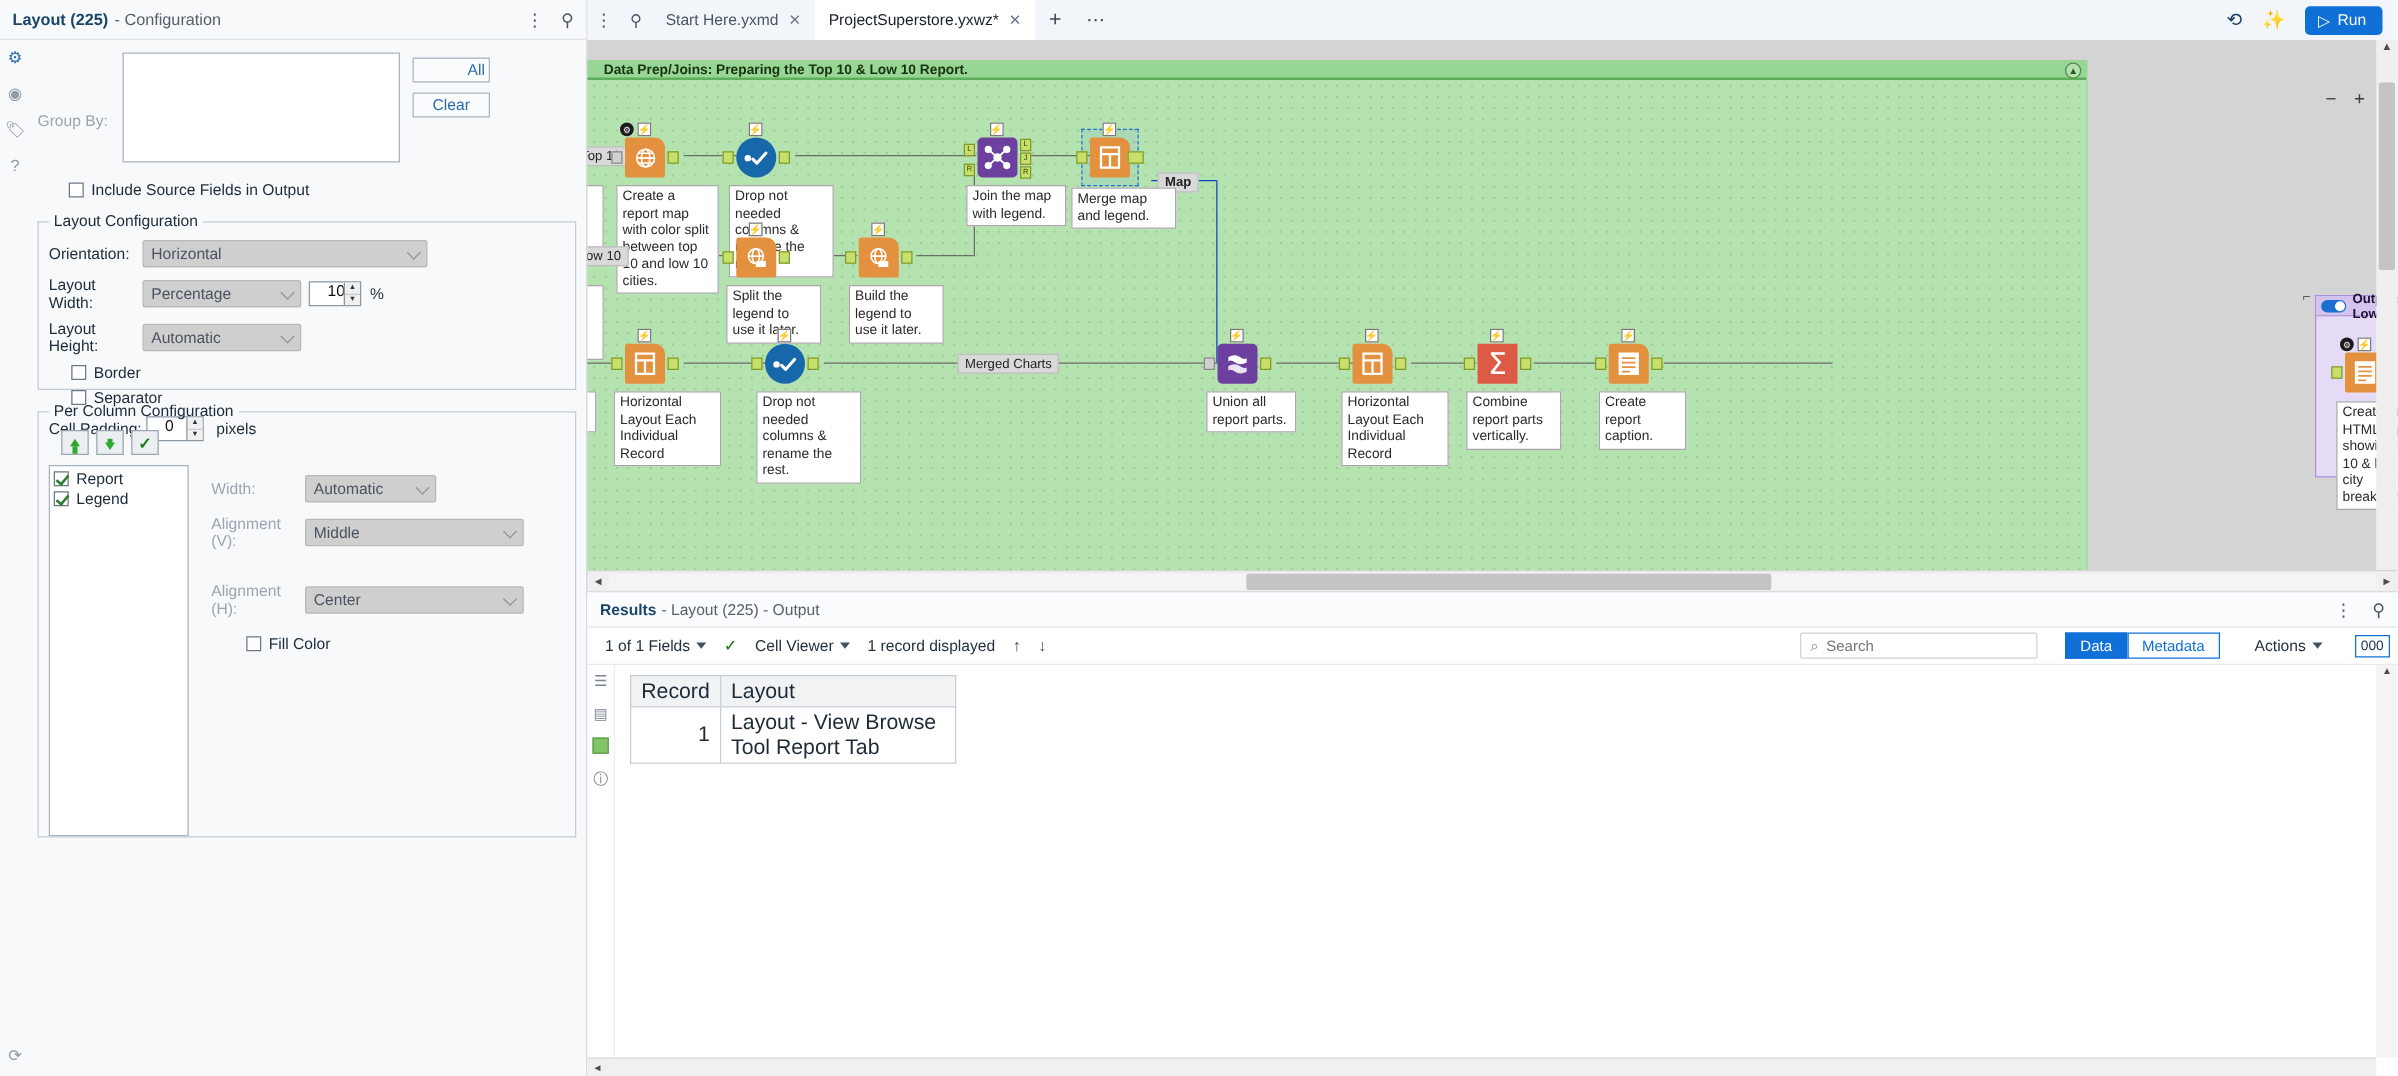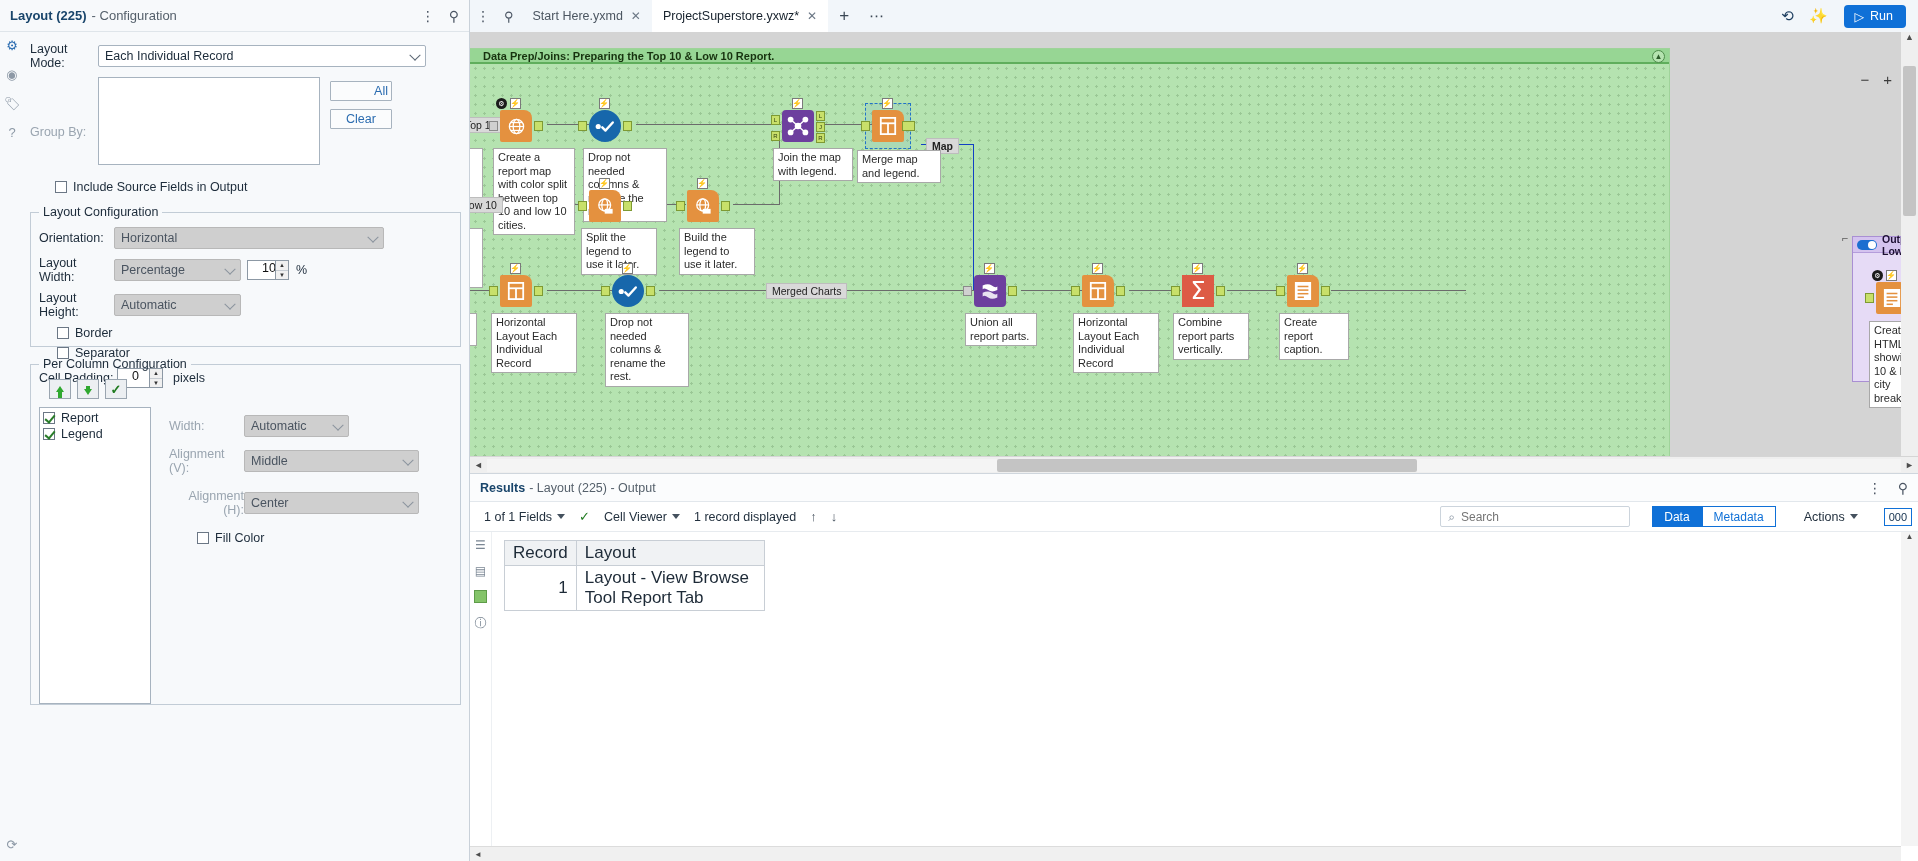--- a/index.html
+++ b/index.html
@@ -334,47 +334,41 @@
       <div id="icon-rail">
         <div class="rail-ico">⚙</div>
         <div class="rail-ico dim">◉</div>
         <div class="rail-ico dim">🏷</div>
         <div class="rail-ico dim">?</div>
         <div class="rail-ico dim" id="rail-bottom">⟳</div>
       </div>
 
       <div id="config-content">
 
-        <div class="row" style="margin-top:4px;">
-          <div class="lbl" style="width:68px;">Layout Mode:</div>
-          <div class="combo" style="width:328px;">
-            <span>Each Individual Record</span>
-          </div>
-        </div>
 
         <div style="display:flex; margin-top:4px;">
           <div class="lbl dim" style="width:68px; padding-top:48px;">Group By:</div>
           <div class="listbox" style="width:222px; height:88px;"></div>
           <div style="margin-left:10px; display:flex; flex-direction:column; gap:8px; padding-top:4px;">
             <div class="btn" style="width:62px;padding-left:40px;">All</div>
             <div class="btn" style="width:62px;">Clear</div>
           </div>
         </div>
 
         <div class="chk" style="margin:15px 0 0 25px;">
           <span class="box"></span>
           <span class="ctext">Include Source Fields in Output</span>
         </div>
 
         <fieldset class="group" style="margin-top:11px; height:142px;">
           <legend>Layout Configuration</legend>
 
           <div class="row" style="margin-top:2px;">
             <div class="lbl" style="width:75px;">Orientation:</div>
-            <div class="combo disabled" style="width:270px;">
+            <div class="combo disabled" style="width:228px;">
               <span>Horizontal</span>
             </div>
           </div>
 
           <div class="row">
             <div class="lbl" style="width:75px;">Layout Width:</div>
             <div class="combo disabled" style="width:127px;">
               <span>Percentage</span>
             </div>
             <div class="spin" style="width:42px; margin-left:6px;">
@@ -449,21 +443,21 @@
                 <div class="combo disabled" style="width:105px;">
                   <span>Automatic</span>
                 </div>
               </div>
               <div class="row" style="margin-top:10px;">
                 <div class="lbl dim" style="width:75px;">Alignment (V):</div>
                 <div class="combo disabled" style="width:175px;">
                   <span>Middle</span>
                 </div>
               </div>
-              <div class="row" style="margin-top:14px;text-align:right;">
+              <div class="row" style="margin-top:26px;">
                 <div class="lbl dim" style="width:75px;">Alignment (H):</div>
                 <div class="combo disabled" style="width:175px;">
                   <span>Center</span>
                 </div>
               </div>
               <div class="chk" style="margin:14px 0 0 28px;text-align:right;">
                 <span class="box"></span>
                 <span class="ctext">Fill Color</span>
               </div>
             </div>

